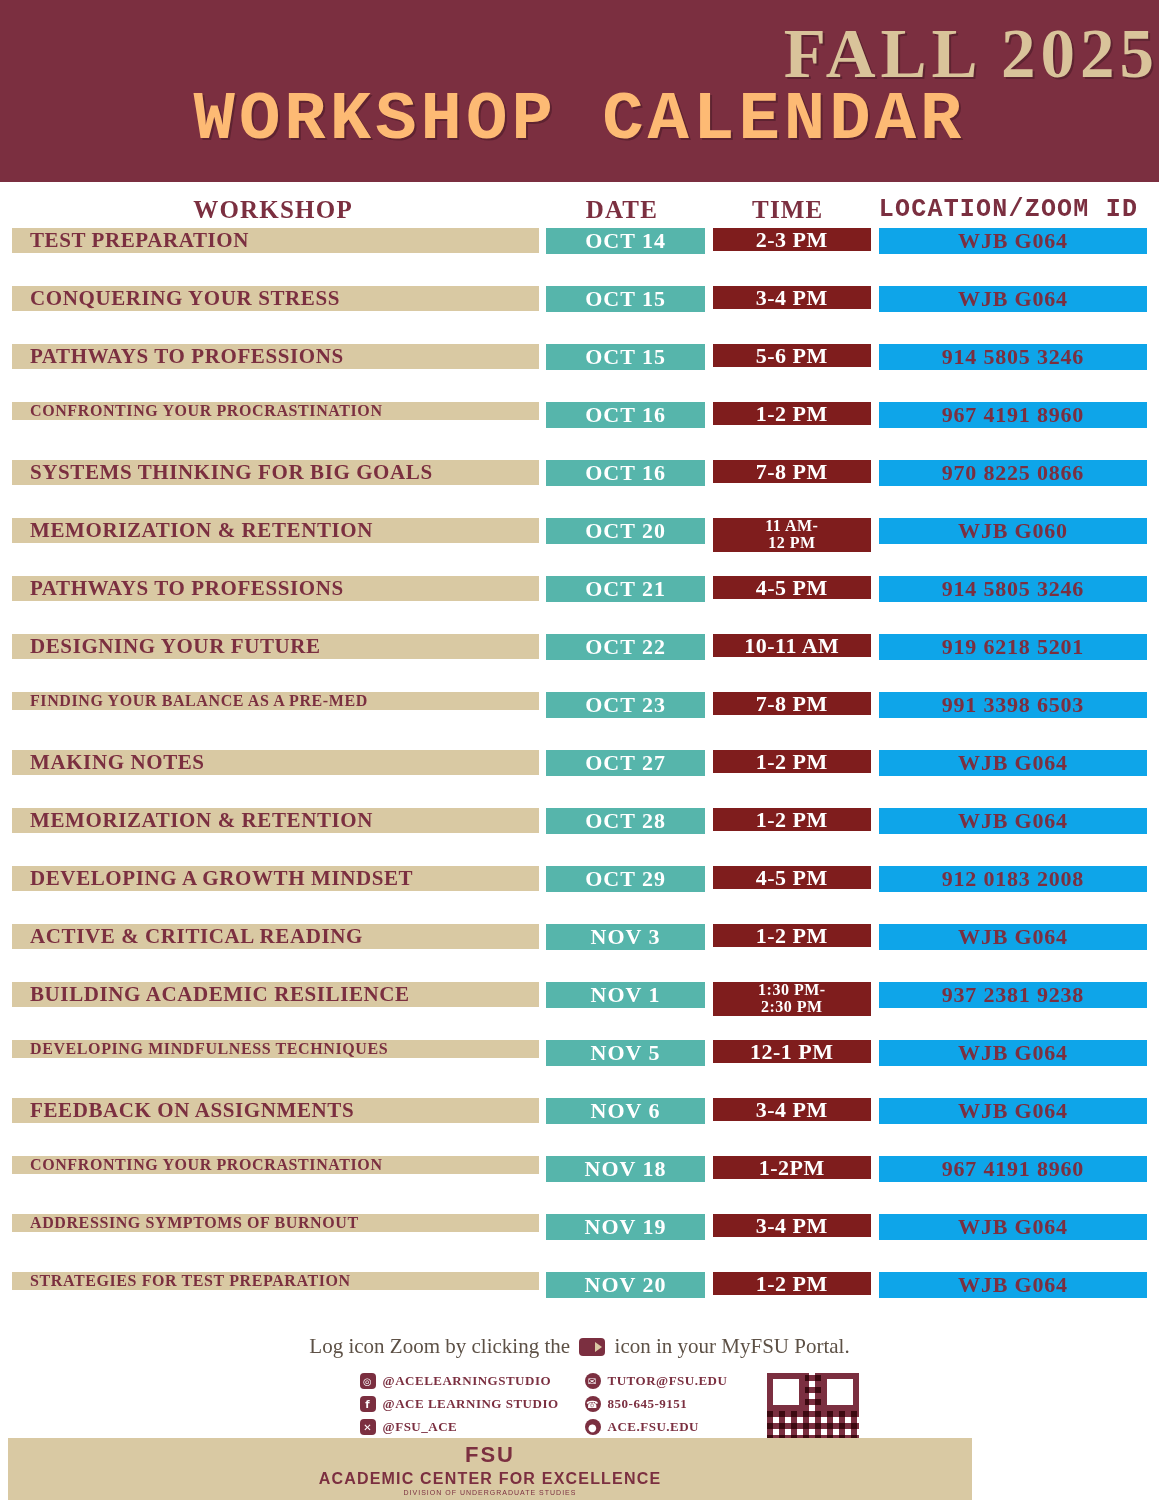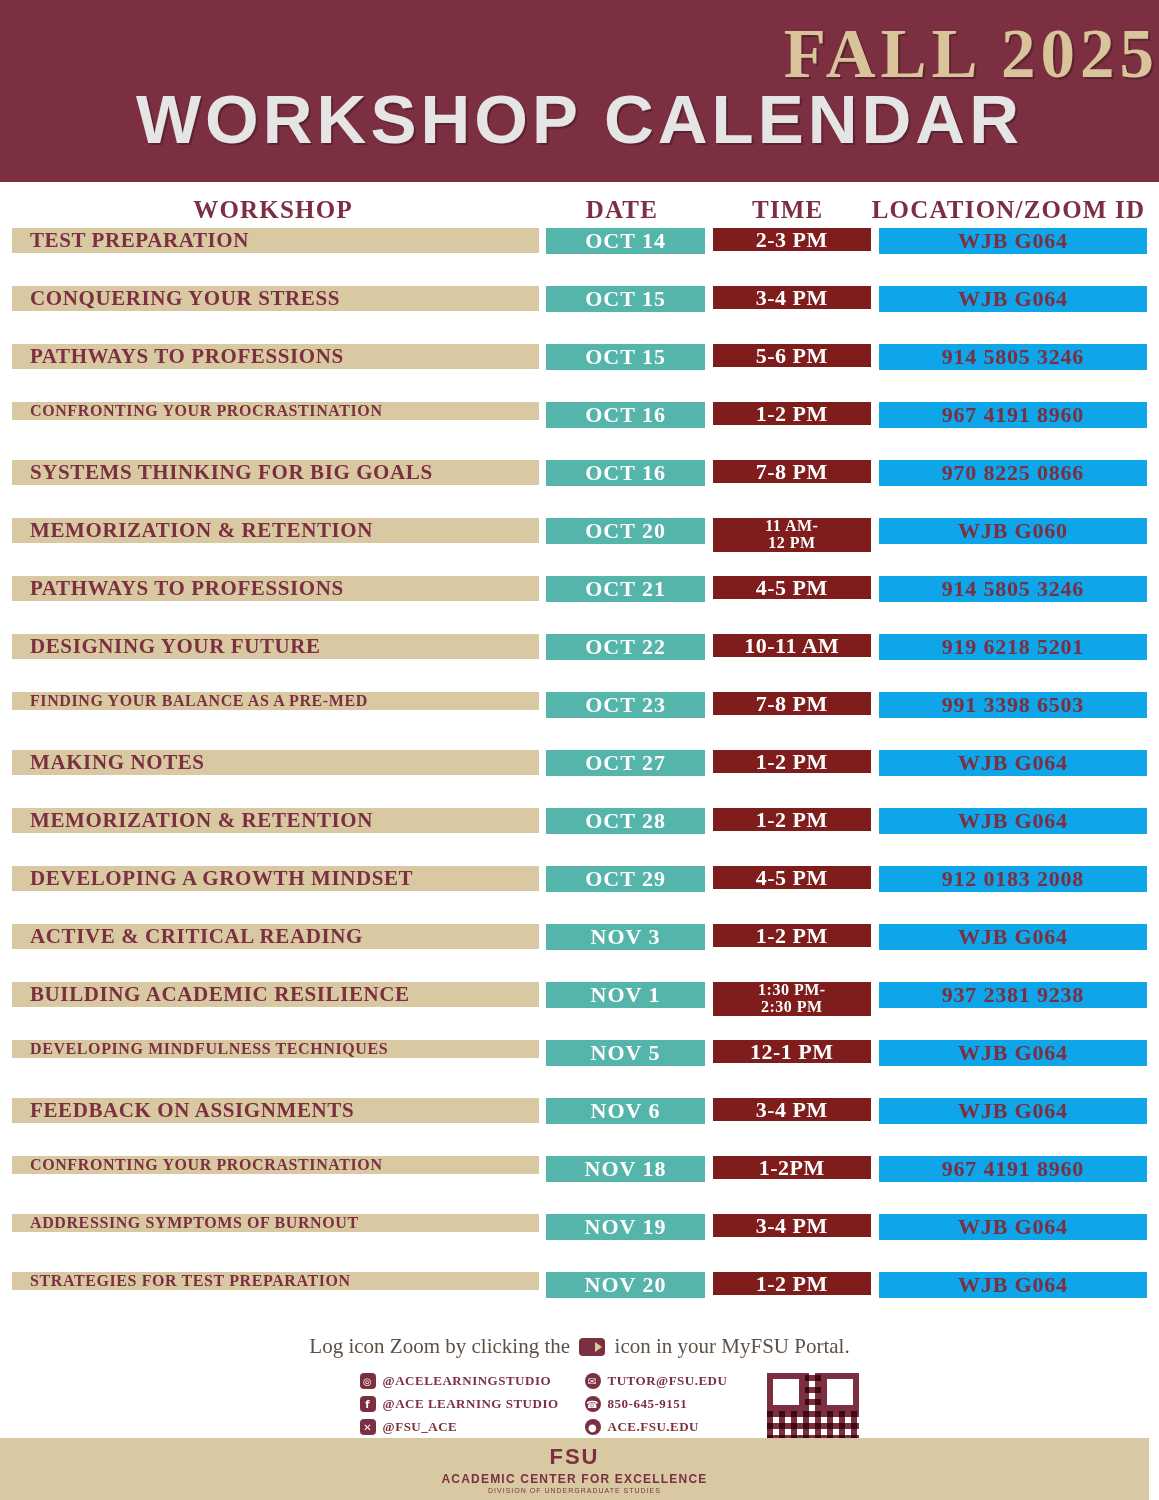--- a/index.html
+++ b/index.html
@@ -28,25 +28,25 @@
     font-weight: bold;
     font-size: 69px;
     letter-spacing: 5px;
     color: #d9c39a;
     line-height: 1.05;
     text-shadow: 2px 2px 0 #5e2331;
     margin-top: 12px;
     text-align: right;
   }
   .banner-line2 {
-    font-family: Liberation Sans, sans-serif;
+    font-family: Liberation Mono, monospace;
     font-weight: bold;
     font-size: 69px;
     letter-spacing: 4px;
-    color: #e5e5e5;
+    color: #fdba74;
     line-height: 1.05;
     text-shadow: 2px 2px 0 #5e2331;
     margin-top: -6px;
   }
 
   
   .col-head {
     display: flex;
     align-items: flex-end;
     padding: 8px 12px 4px 8px;
@@ -56,21 +56,21 @@
     color: #7b2f40;
     font-weight: bold;
     font-size: 25px;
     letter-spacing: 1.2px;
     text-align: center;
     font-family: "Liberation Serif", serif;
   }
   .ch-workshop { width: 532px; text-align: center; }
   .ch-date     { width: 168px; }
   .ch-time     { width: 165px; }
-  .ch-loc      { width: 278px; }
+  .ch-loc      { width: 278px; font-family: Liberation Mono, monospace; }
 
   
   .rows { padding: 0 12px; }
   .row {
     display: flex;
     align-items: flex-start;
     margin-bottom: 6px;
     height: 52px;
   }
   .cell {
@@ -188,32 +188,32 @@
     position: absolute;
     width: 26px; height: 26px;
     border: 6px solid #7b2f40;
     background: #ffffff;
   }
   .qr::before { left: 0; top: 0; }
   .qr::after  { right: 0; top: 0; }
 
   .footer-bar {
     position: absolute;
-    left: 0; bottom: 0;
-    width: 1149px; height: 62px;
+    left: 8px; bottom: 0;
+    width: 964px; height: 62px;
     background: #d9c9a3;
     display: flex;
     flex-direction: column;
     align-items: center;
     justify-content: center;
     color: #7b2f40;
     font-family: "Liberation Sans", sans-serif;
   }
   .fsu-logo { font-size: 22px; font-weight: bold; letter-spacing: 2px; }
-  .fsu-sub  { font-size: 12px; font-weight: bold; letter-spacing: 1.2px; margin-top: 2px; }
+  .fsu-sub  { font-size: 16px; font-weight: bold; letter-spacing: 1.2px; margin-top: 2px; }
   .fsu-sub2 { font-size: 7px; letter-spacing: 1px; margin-top: 1px; }
 </style>
 </head>
 <body>
 
 <div class="page">
 
   <div class="banner">
     <div class="banner-line1">FALL 2025</div>
     <div class="banner-line2">WORKSHOP CALENDAR</div>

